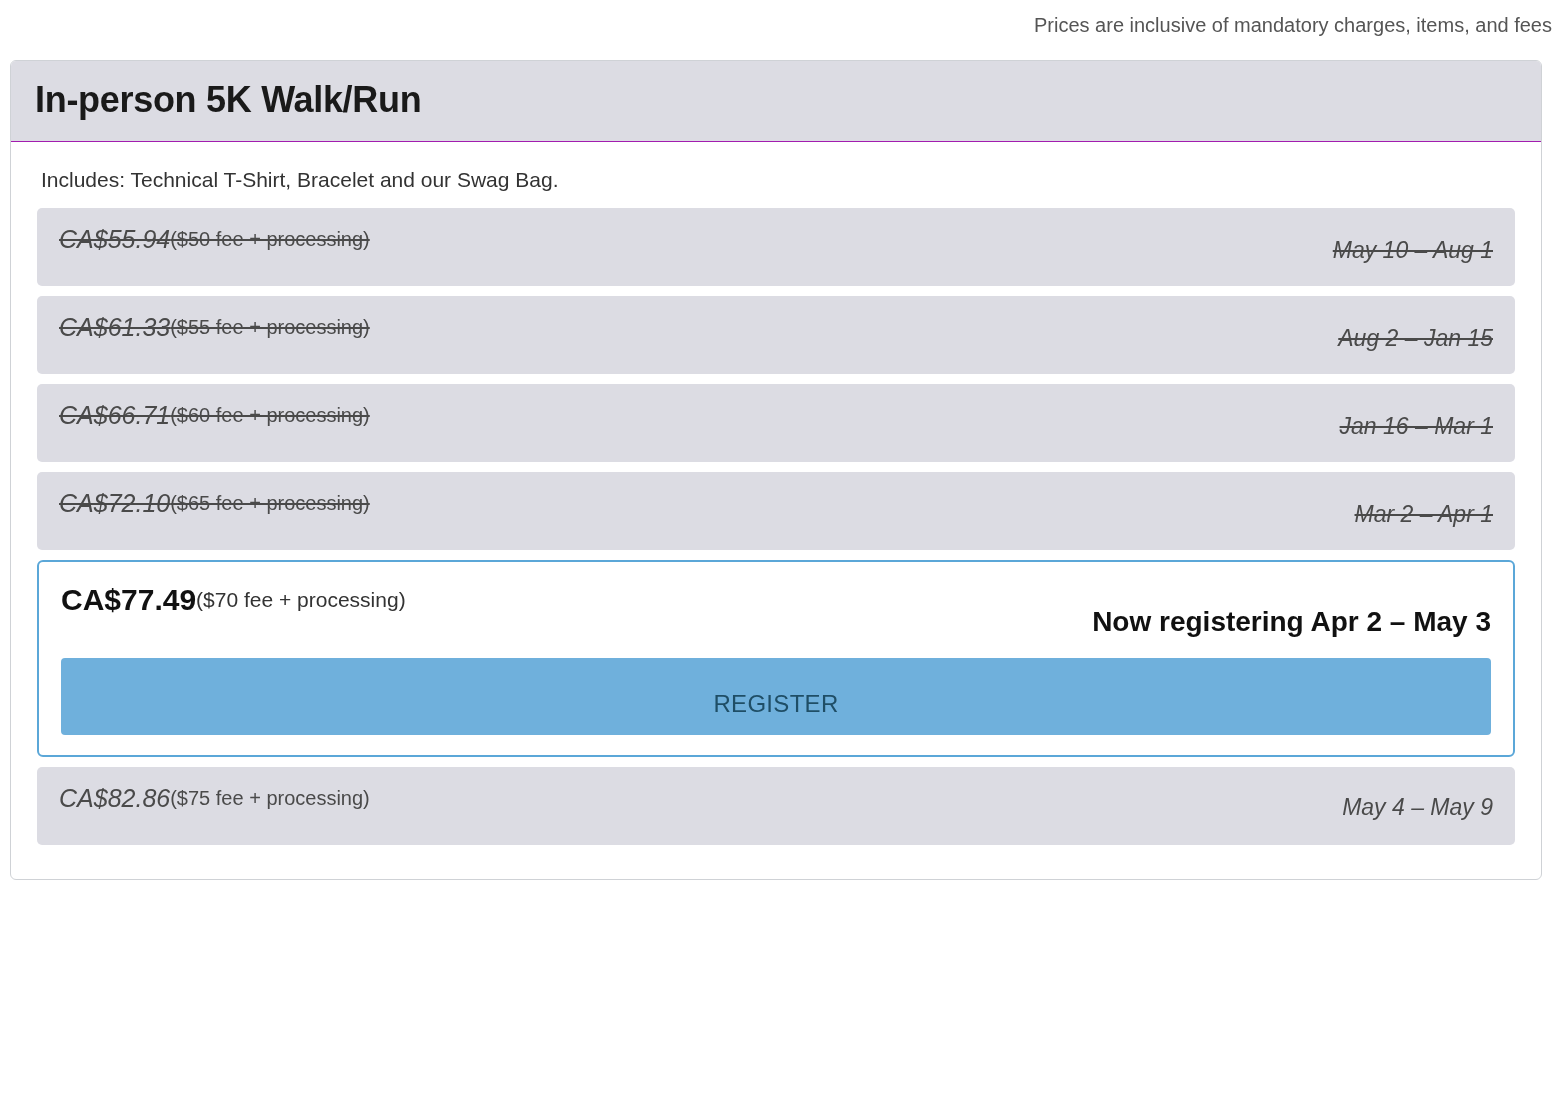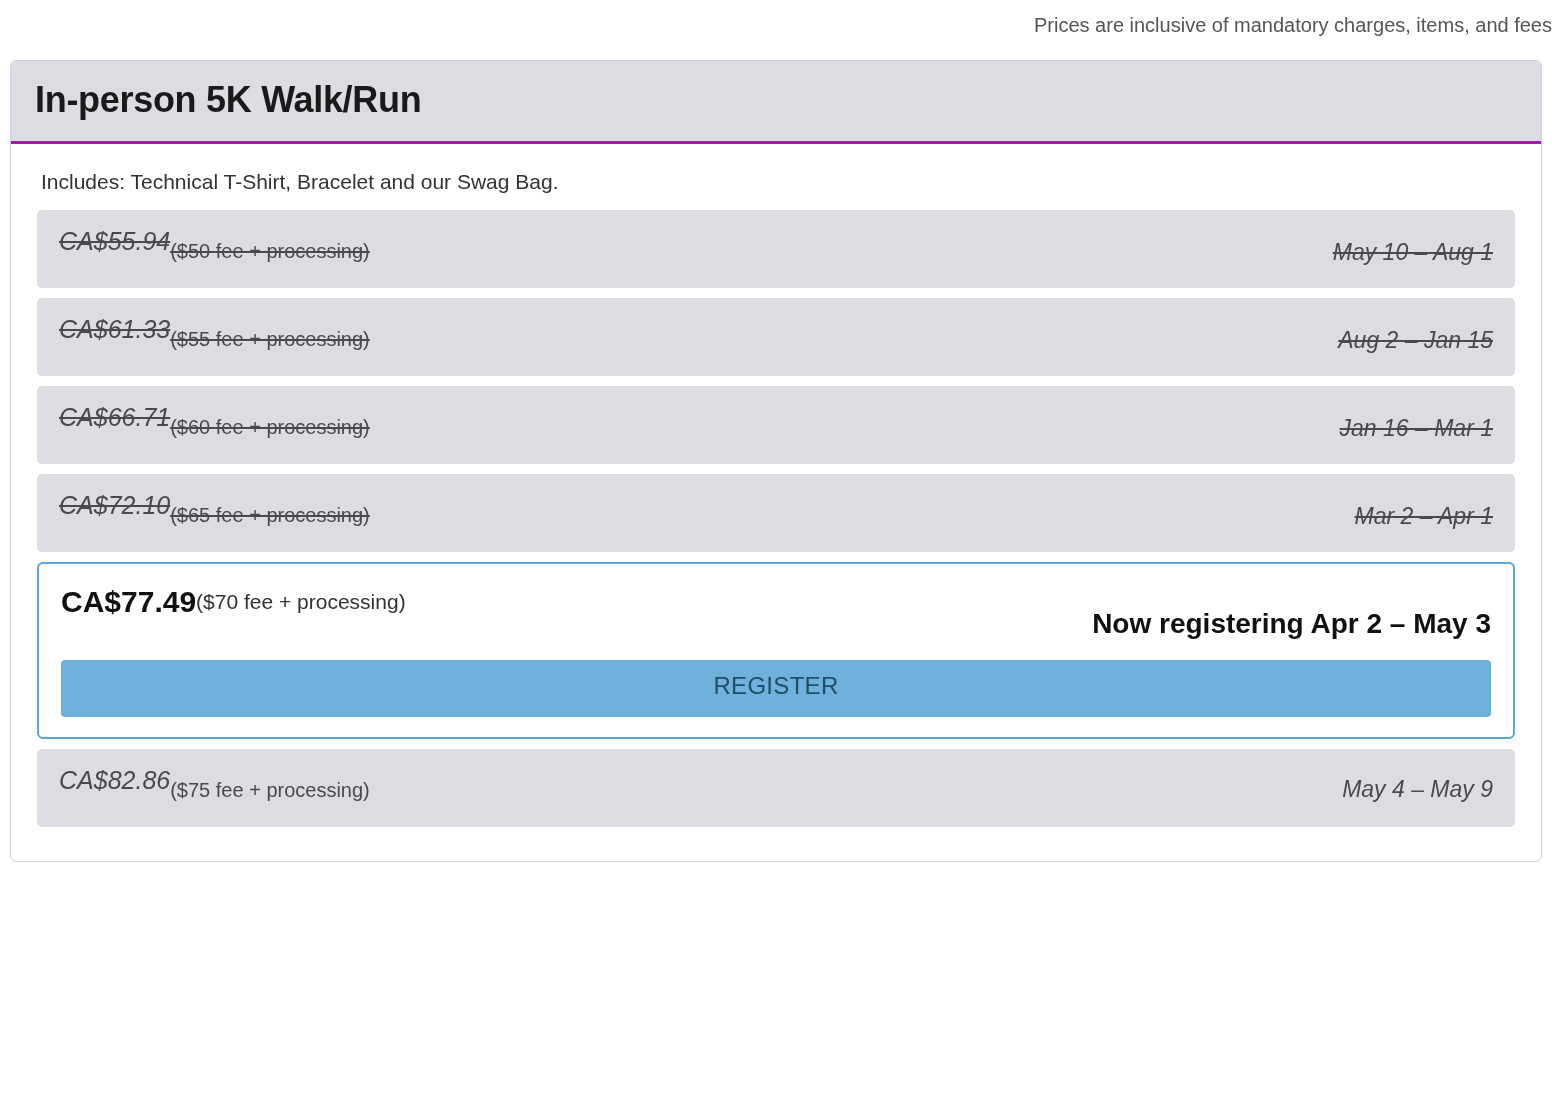--- a/index.html
+++ b/index.html
@@ -26,21 +26,21 @@
   }
   .panel {
     margin: 22px 10px 0 10px;
     border: 1px solid #cfd2d6;
     border-radius: 6px;
     background: #ffffff;
     overflow: hidden;
   }
   .panel-header {
     background: #dcdce3;
-    border-bottom: 3px solid #a21caf;
+    border-bottom: 1px solid #a21caf;
     padding: 18px 24px 20px 24px;
   }
   .panel-title {
     font-size: 36px;
     font-weight: bold;
     color: #1a1a1a;
     letter-spacing: -0.3px;
   }
   .panel-body {
     padding: 18px 26px 24px 26px;
@@ -72,21 +72,21 @@
     font-style: italic;
     color: #4a4a4a;
     text-decoration: line-through;
     line-height: 1.25;
   }
   .tier .fee {
     font-size: 20px;
     color: #4a4a4a;
     text-decoration: line-through;
     line-height: 1.35;
-    margin-top: 12px;
+    margin-top: 2px;
   }
   .tier .dates {
     font-size: 23px;
     font-style: italic;
     color: #4a4a4a;
     text-decoration: line-through;
     align-self: center;
     text-align: right;
     white-space: nowrap;
     margin-top: 8px;
@@ -140,21 +140,21 @@
   .register-btn {
     display: block;
     width: 100%;
     margin-top: 20px;
     background: #6fb0dc;
     border: none;
     border-radius: 4px;
     color: #1f4e66;
     font-family: "Liberation Sans", sans-serif;
     font-size: 24px;
-    padding: 12px 0 17px 0;
+    padding: 32px 0 17px 0;
     cursor: pointer;
     letter-spacing: 0.3px;
   }
 </style>
 </head>
 <body>
 
 <div class="page">
 
   <div class="disclaimer">Prices are inclusive of mandatory charges, items, and fees</div>

